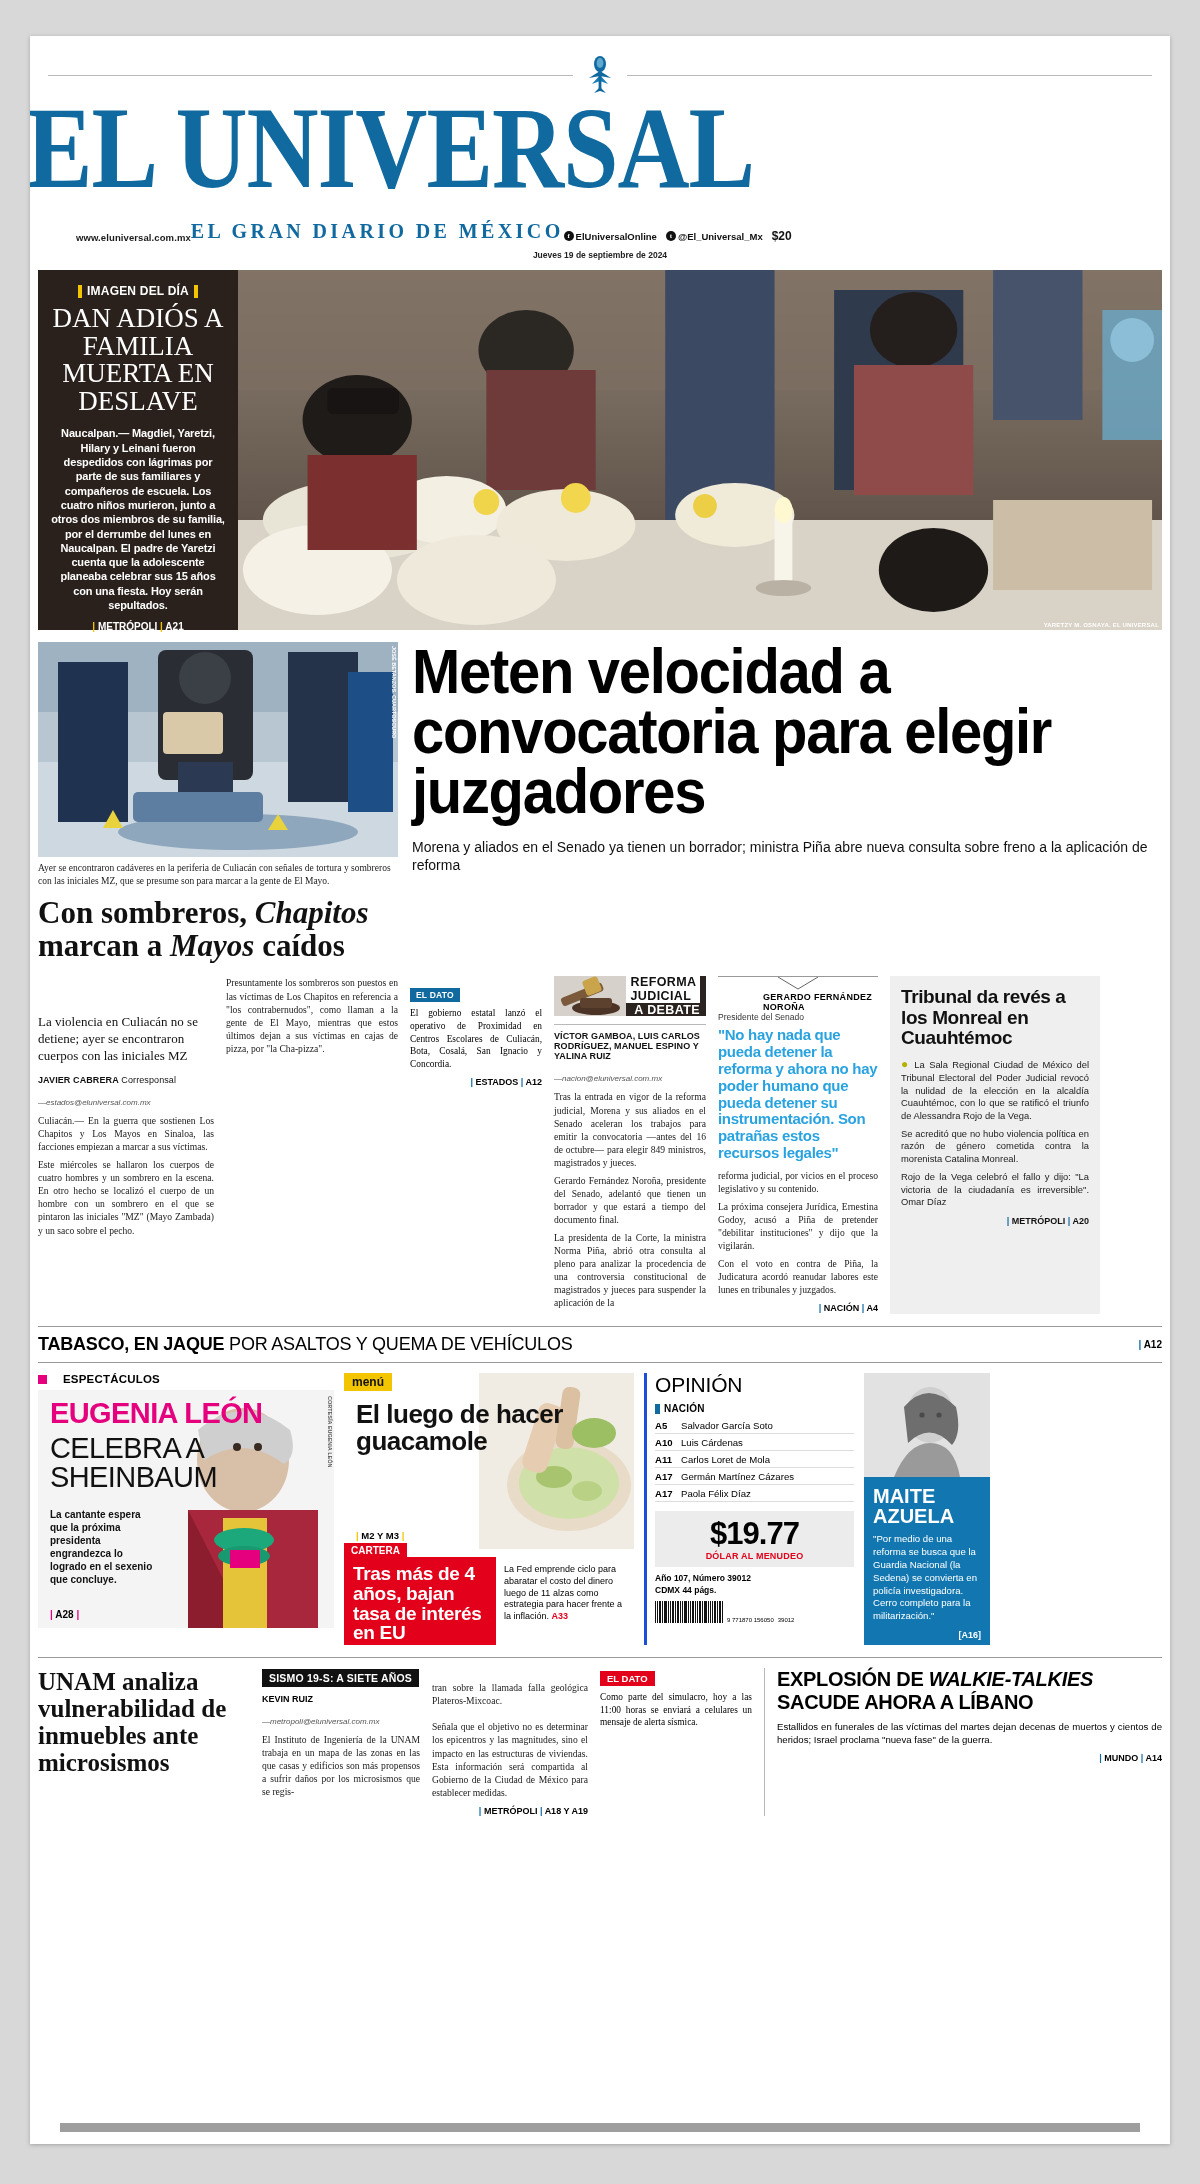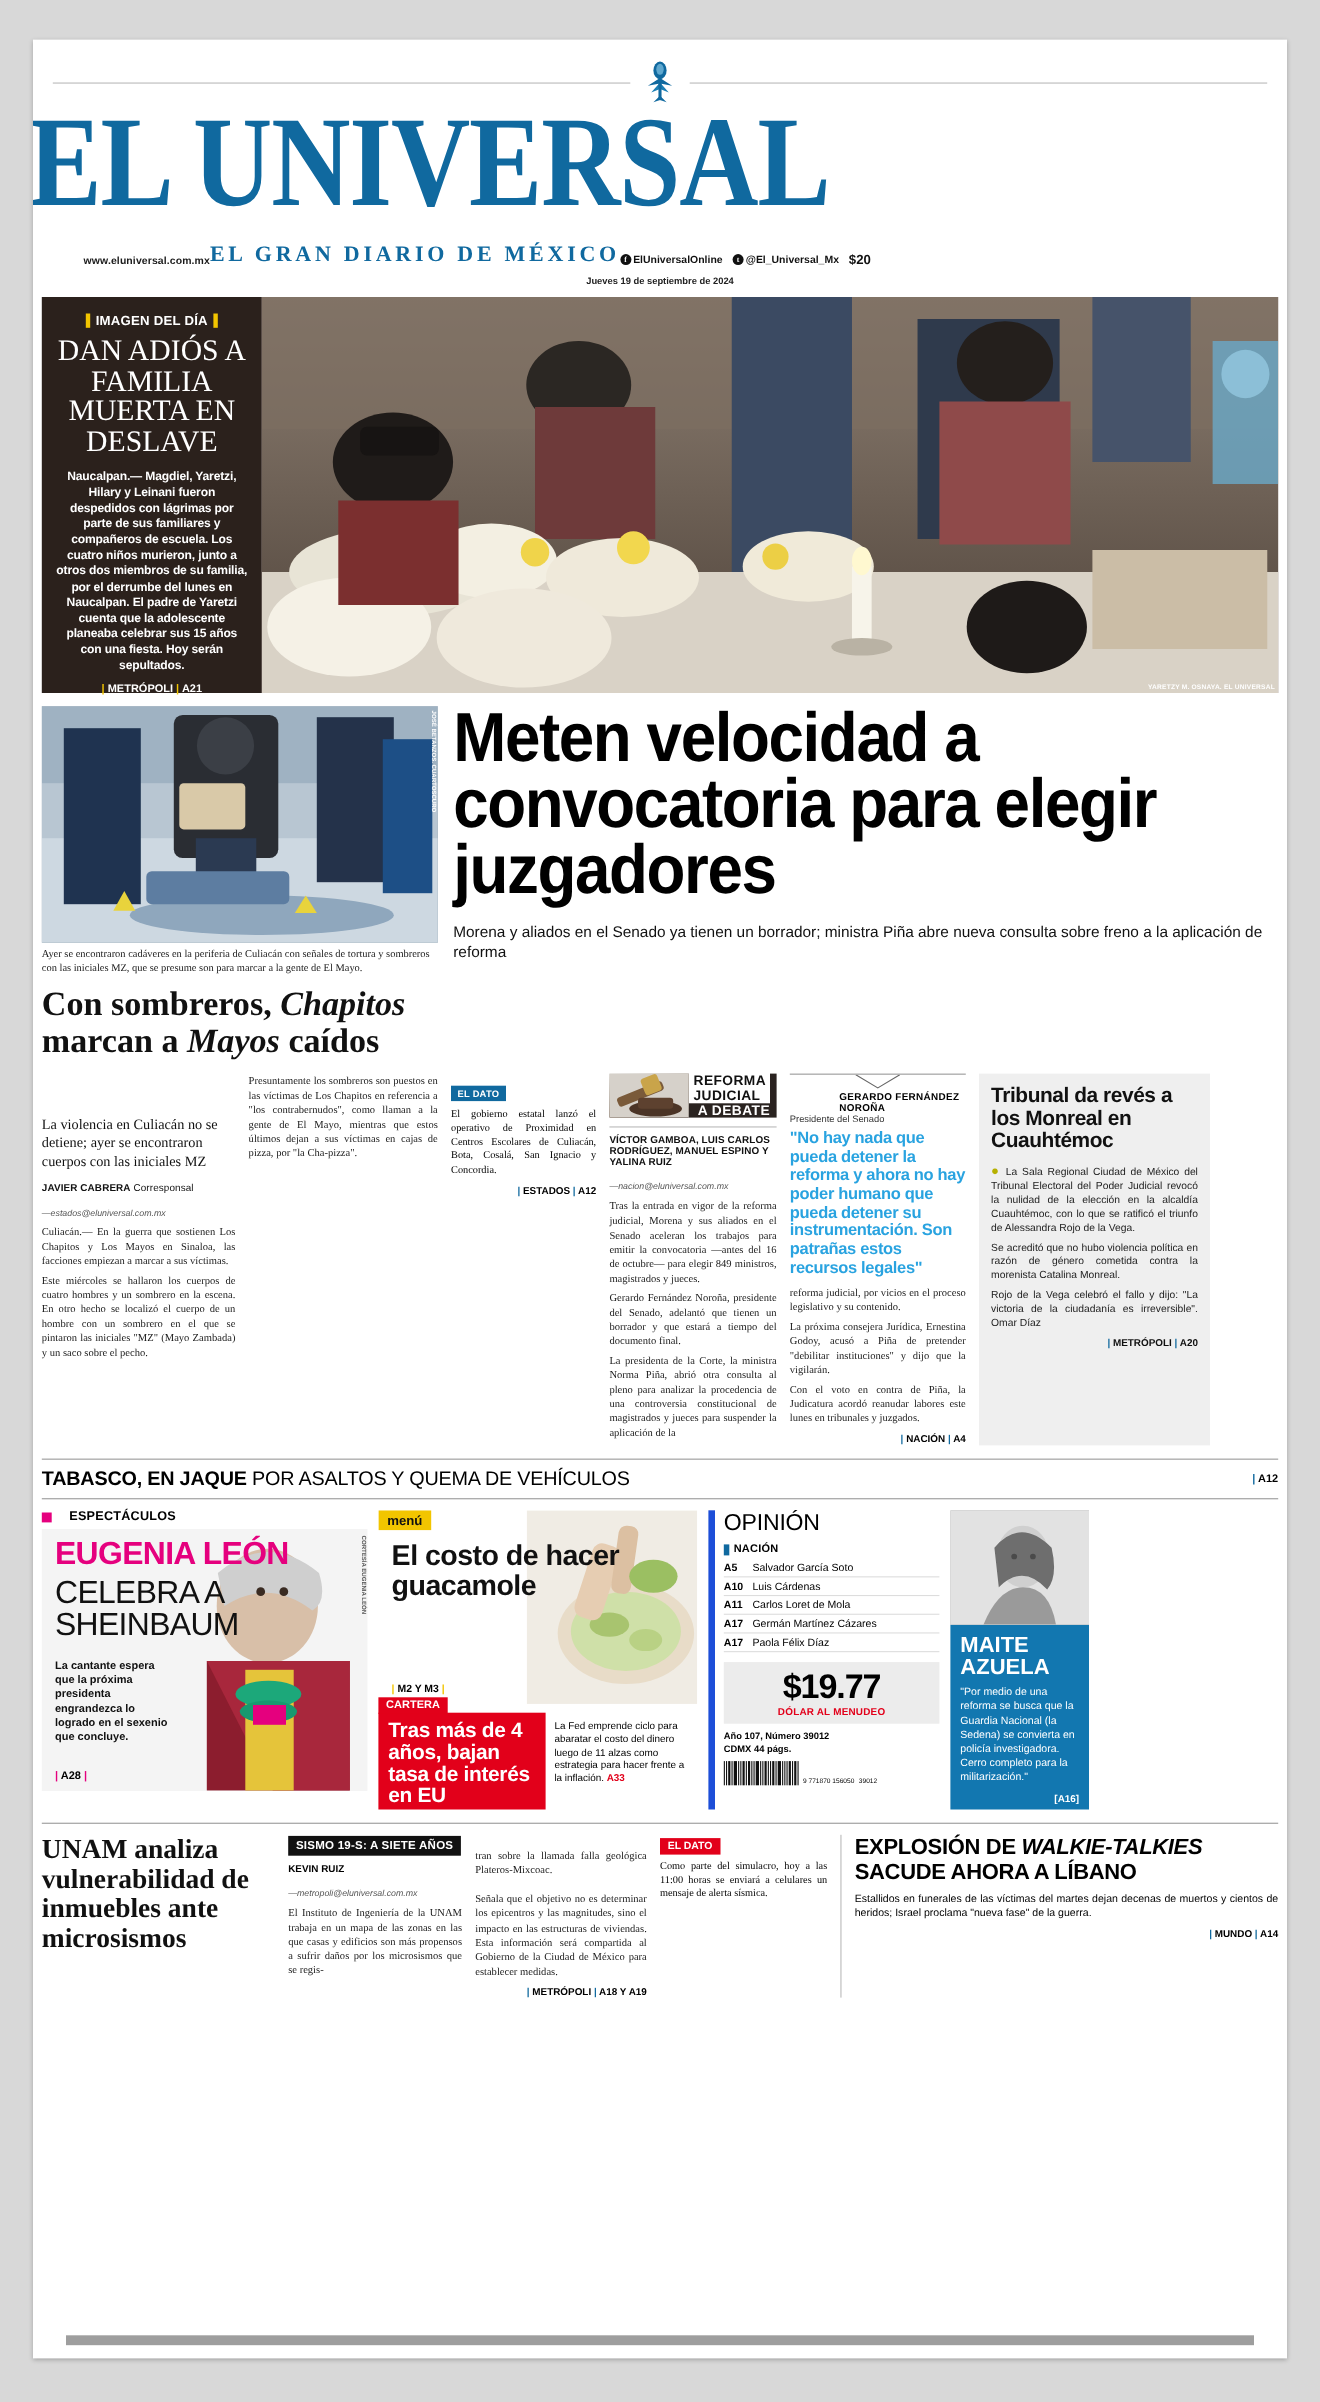--- a/index.html
+++ b/index.html
@@ -248,21 +248,21 @@
     position: absolute; left: 0; top: -14px; background: #e2001a; color: #fff;
     font-size: 10px; font-weight: bold; padding: 2px 7px;
   }
   .cartera-l .ch {
     font-family: "Liberation Sans Narrow","Liberation Sans",sans-serif;
     font-size: 19px; font-weight: bold; line-height: 1.04; letter-spacing: -.3px;
   }
   .cartera-r { flex: 1; background: #fff; padding: 7px 8px; font-size: 9px; line-height: 1.30; }
   .cartera-r .ref { font-weight: bold; color: #e2001a; }
 
-  .p-op { width: 210px; padding-left: 8px; border-left: 6px solid #1d4ed8; }
+  .p-op { width: 210px; padding-left: 8px; border-left: 3px solid #1d4ed8; }
   .op-h {
     font-family: "Liberation Sans Narrow","Liberation Sans",sans-serif;
     font-size: 21px; font-weight: normal; letter-spacing: -.2px; margin-bottom: 6px;
   }
   .op-sec { display: flex; align-items: center; gap: 4px; margin-bottom: 3px; }
   .op-sq { width: 5px; height: 10px; background: #10699f; }
   .op-sec span { font-size: 10px; font-weight: bold; letter-spacing: .2px; }
   .op-item {
     display: flex; gap: 6px; font-size: 9.6px; padding: 2.5px 0;
     border-bottom: 1px solid #ddd;
@@ -607,21 +607,21 @@
           <rect x="135" y="0" width="155" height="176" fill="#f0ece4"></rect>
           <ellipse cx="225" cy="112" rx="62" ry="46" fill="#e8dcc8"></ellipse>
           <ellipse cx="225" cy="110" rx="50" ry="36" fill="#cfe0a8"></ellipse>
           <ellipse cx="210" cy="104" rx="18" ry="11" fill="#a8c46f"></ellipse>
           <ellipse cx="243" cy="118" rx="15" ry="10" fill="#b9d184"></ellipse>
           <rect x="186" y="30" width="26" height="70" rx="9" fill="#e6cdb2" transform="rotate(18 199 65)"></rect>
           <rect x="215" y="14" width="18" height="62" rx="7" fill="#dcc0a2" transform="rotate(8 224 45)"></rect>
           <ellipse cx="250" cy="60" rx="22" ry="15" fill="#9bbf62"></ellipse>
         </svg>
         <div class="menu-tag">menú</div>
-        <div class="menu-h">El costo de hacer guacamole</div>
+        <div class="menu-h">El luego de hacer guacamole</div>
         <div class="menu-ref">
           <span class="bar">|</span>
           <span>M2 Y M3</span>
           <span class="bar">|</span>
         </div>
       </div>
 
       <div class="cartera-card">
         <div class="cartera-l">
           <span class="cart-tag">CARTERA</span>

